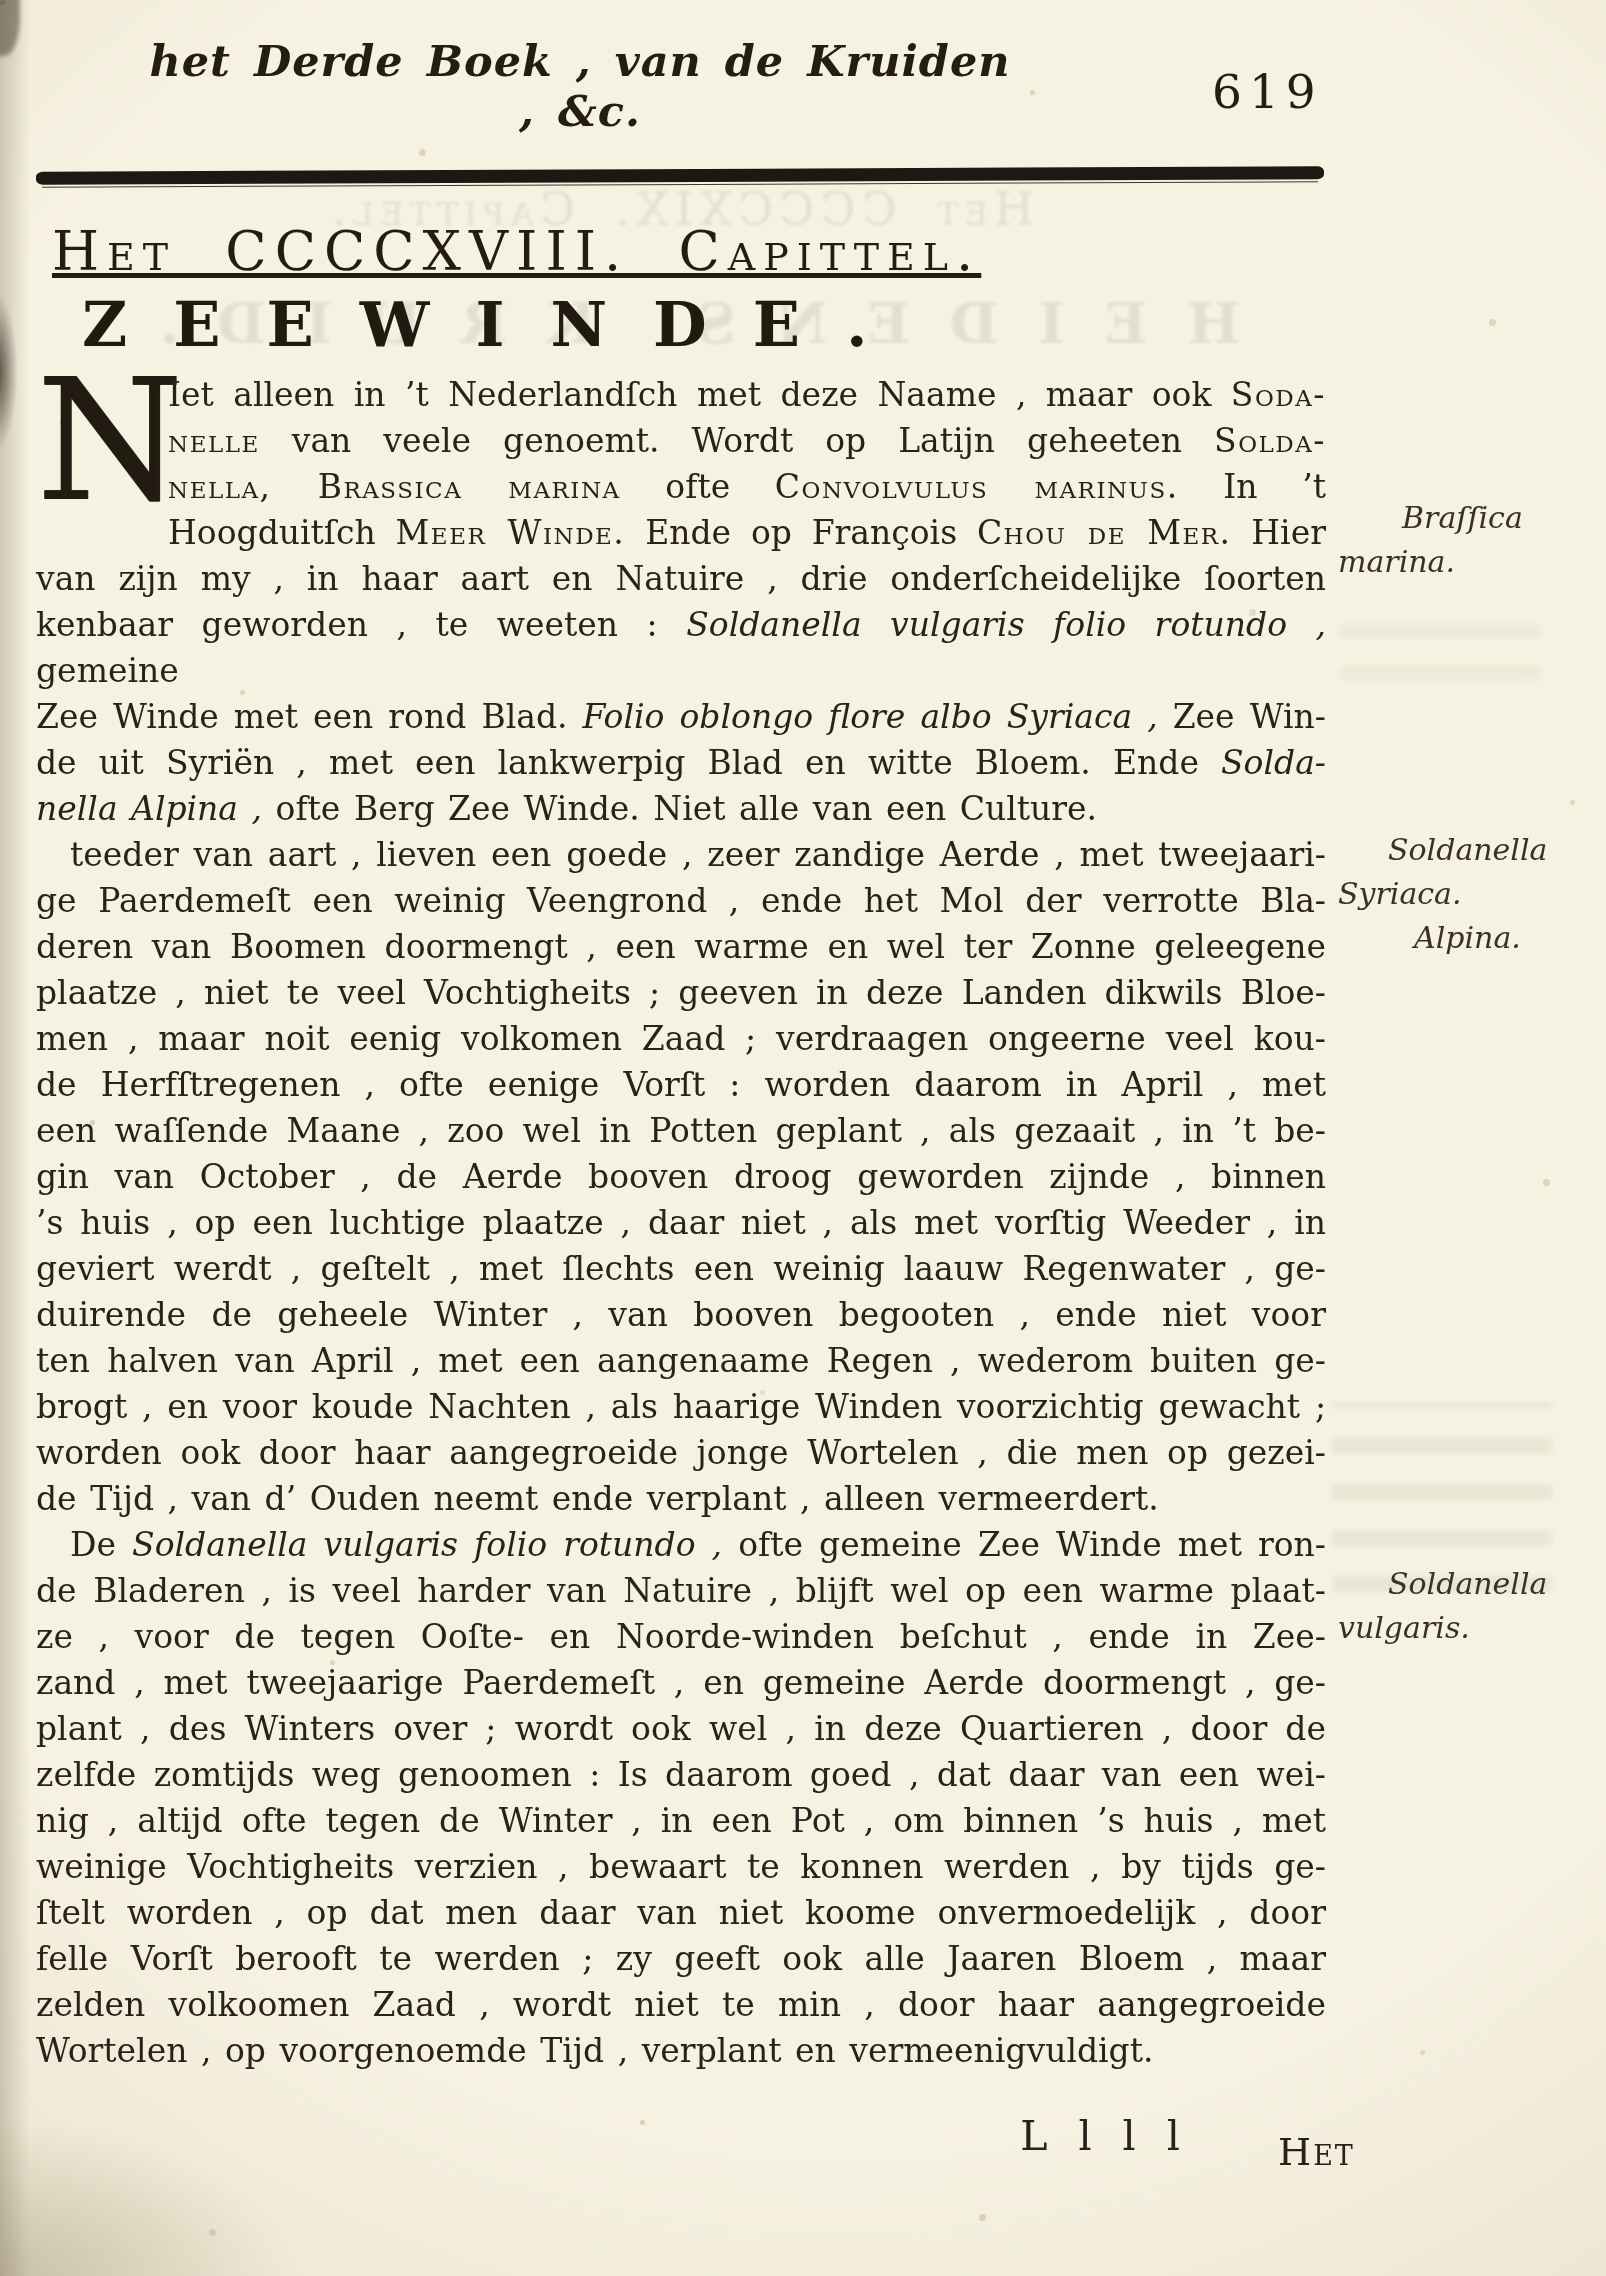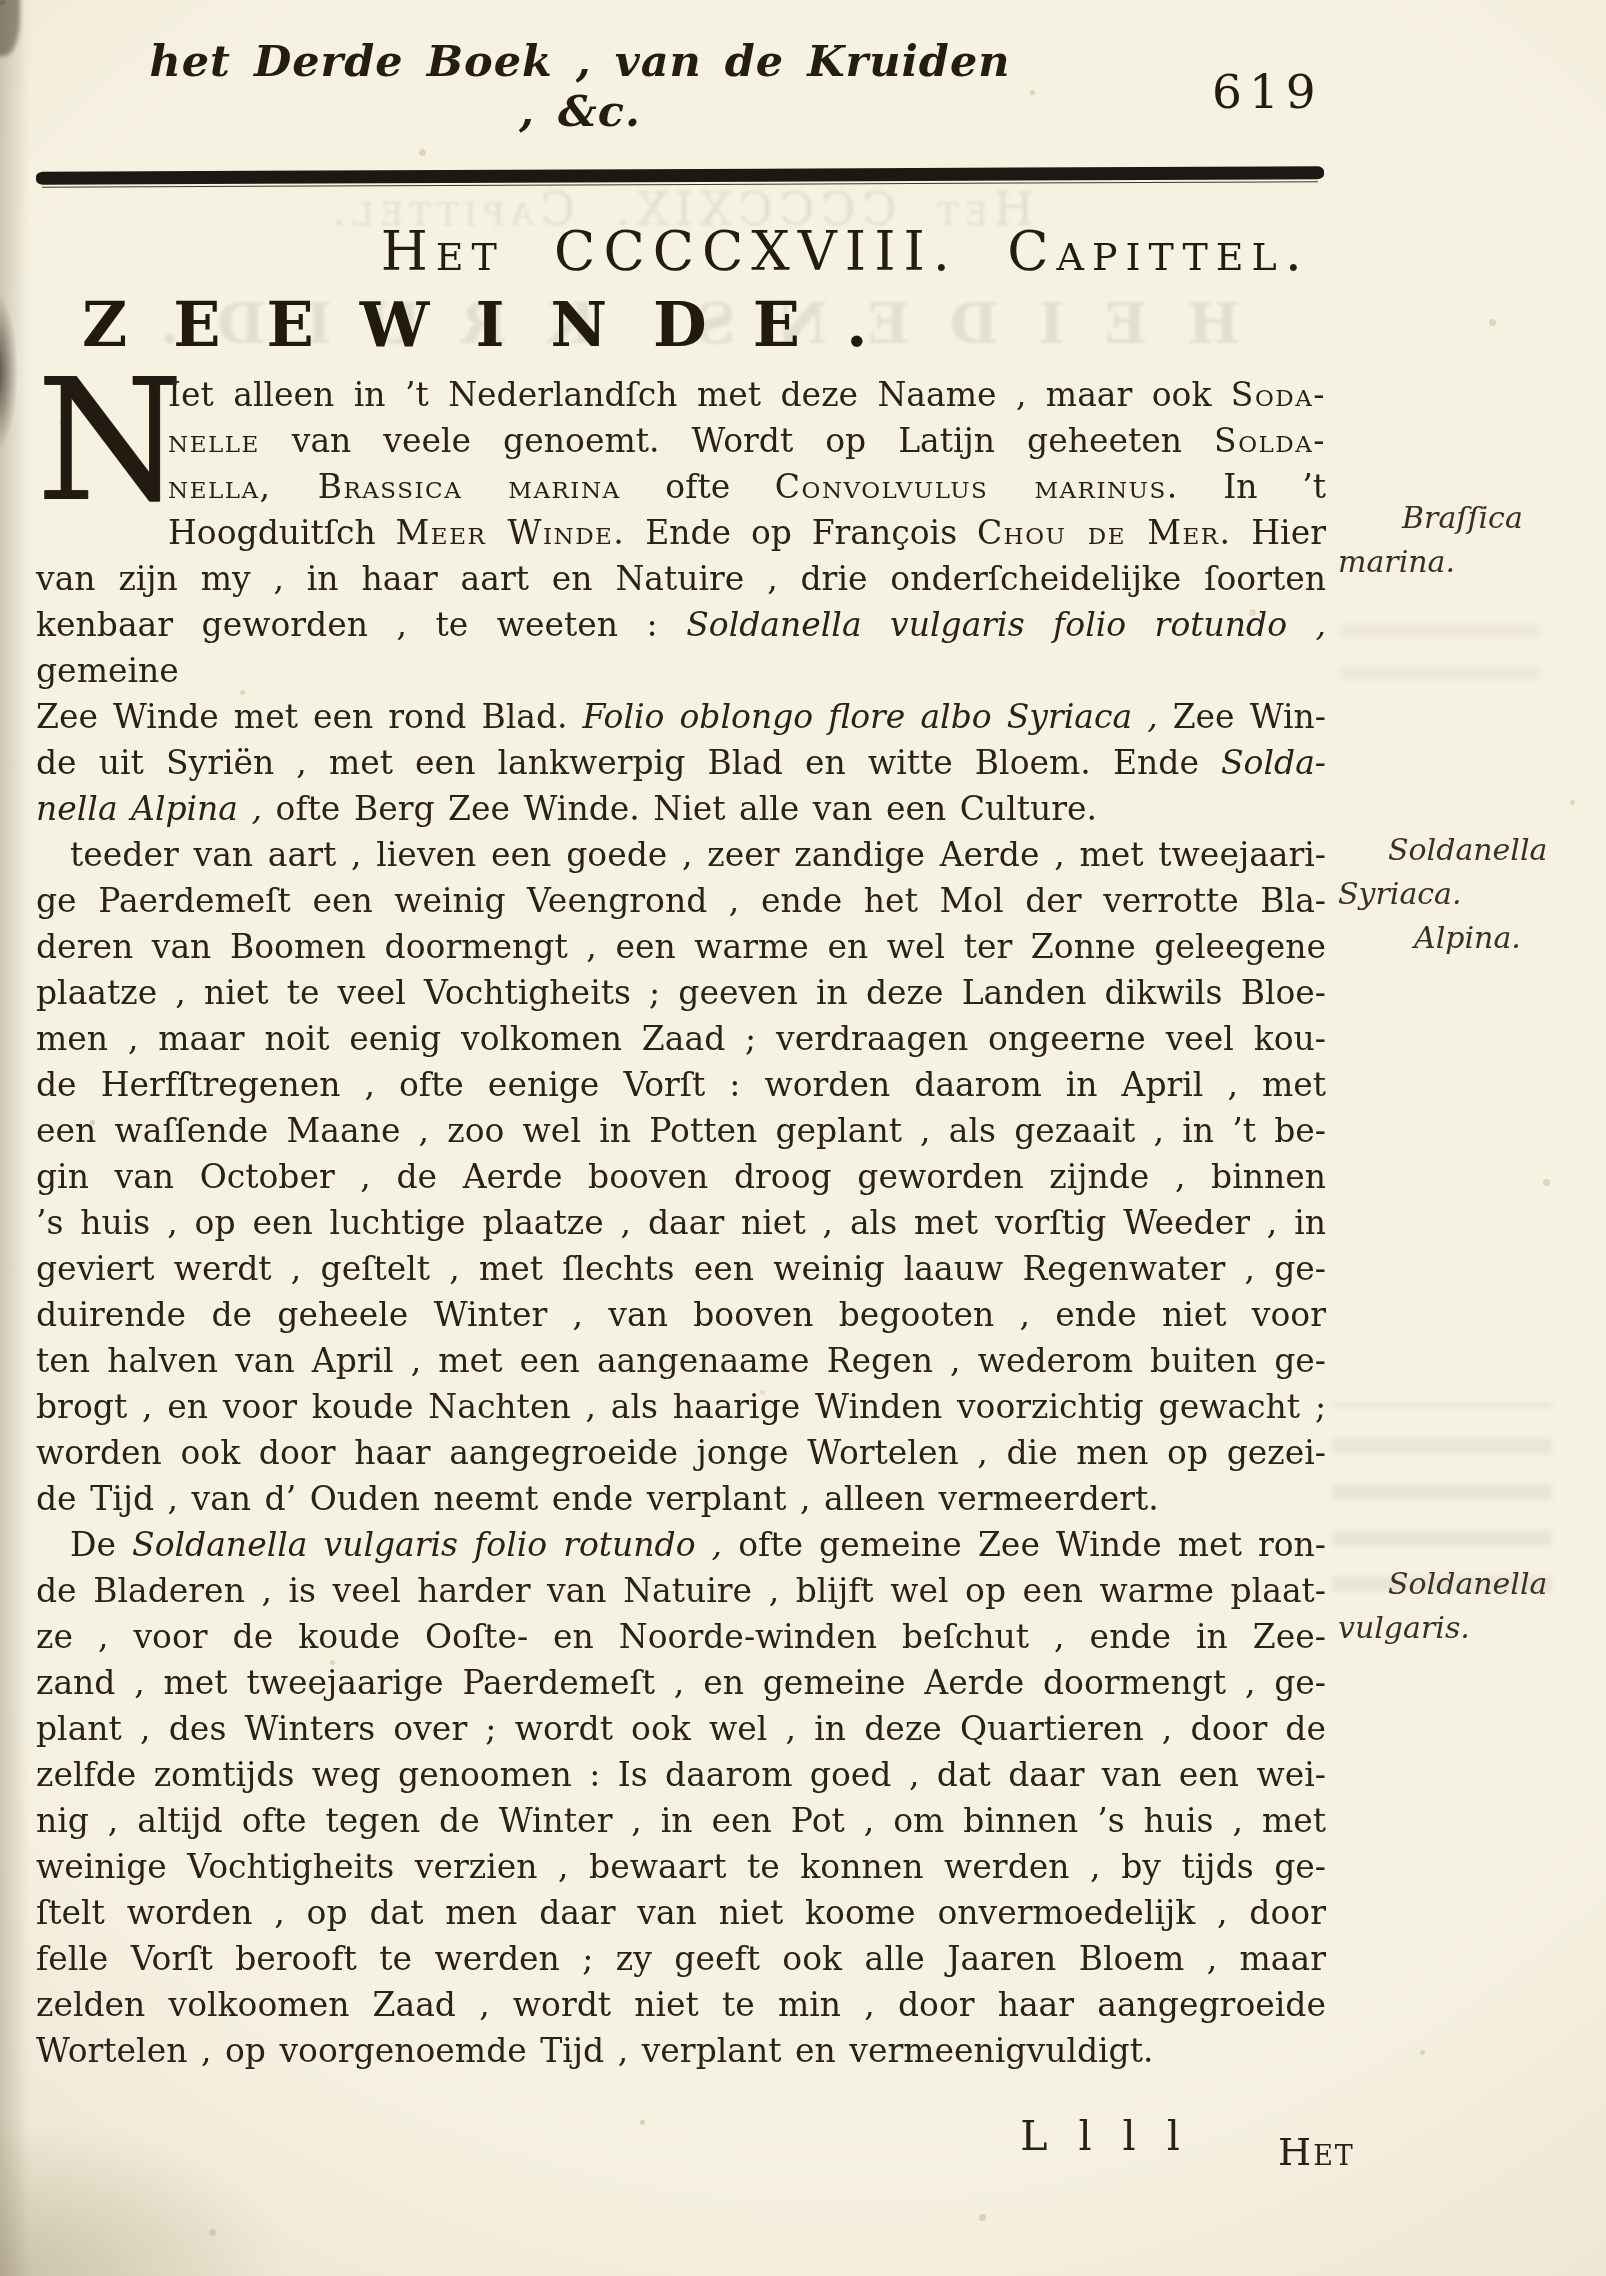--- a/index.html
+++ b/index.html
@@ -45,22 +45,22 @@
   .ghost-1{top:182px;font-variant:small-caps;font-size:46px;letter-spacing:6px;word-spacing:14px;opacity:.10;}
   .ghost-2{top:290px;font-size:56px;font-weight:bold;letter-spacing:40px;opacity:.10;}
   
   .running-title{position:absolute;top:36px;left:140px;width:880px;text-align:center;
     font-style:italic;font-weight:bold;font-size:43px;letter-spacing:1px;word-spacing:7px;color:#241d12;}
   .page-number{position:absolute;top:56px;left:1212px;font-size:47px;letter-spacing:7px;color:#241d12;margin-top:8px;}
   .rule{position:absolute;top:169px;left:36px;width:1288px;height:13px;background:#1d1811;
     border-radius:7px/5px;transform:rotate(-0.25deg);
     box-shadow:0 9px 0 -6px rgba(29,24,17,.85);}
   
-  .chapter-heading{position:absolute;top:220px;left:22px;width:1288px;text-align:right;
-    font-variant:small-caps;font-size:54px;letter-spacing:8px;word-spacing:24px;color:#221c12;}
+  .chapter-heading{position:absolute;top:220px;left:52px;width:1288px;text-align:left;
+    font-variant:small-caps;font-size:54px;letter-spacing:8px;word-spacing:24px;color:#221c12;text-decoration:underline;}
   .chapter-title{position:absolute;top:288px;left:36px;width:1288px;
     font-size:62px;font-weight:bold;letter-spacing:46px;text-indent:46px;color:#201a10;}
   
   .text-block{position:absolute;top:372px;left:36px;width:1290px;
     font-size:33px;line-height:46px;word-spacing:3px;}
   .line{text-align:justify;text-align-last:justify;}
   .line.last{text-align-last:auto;}
   .para.indent .line:first-child{text-indent:34px;}
   .dropcap{float:left;font-size:168px;line-height:138px;height:140px;width:122px;
     text-shadow:1px 0 0 #29221a;margin-right:10px;color:#221b11;}
@@ -134,21 +134,21 @@
         <div class="line"><span>geviert werdt ,  geſtelt ,  met ſlechts een weinig laauw Regenwater ,  ge-</span></div>
         <div class="line"><span>duirende de geheele Winter ,  van booven begooten ,  ende niet voor</span></div>
         <div class="line"><span>ten halven van April ,  met een aangenaame Regen ,  wederom buiten ge-</span></div>
         <div class="line"><span>brogt , en voor koude Nachten ,  als haarige Winden voorzichtig gewacht ;</span></div>
         <div class="line"><span>worden ook door haar aangegroeide jonge Wortelen ,  die men op gezei-</span></div>
         <div class="line last"><span>de Tijd ,  van d’ Ouden neemt ende verplant ,  alleen vermeerdert.</span></div>
       </div>
       <div class="para indent">
         <div class="line"><span>De </span><span class="i">Soldanella vulgaris folio rotundo ,</span><span>  ofte gemeine Zee Winde met ron-</span></div>
         <div class="line"><span>de Bladeren ,  is veel harder van Natuire ,  blijft wel op een warme plaat-</span></div>
-        <div class="line"><span>ze ,  voor de koude Ooſte- en Noorde-winden beſchut ,  ende in Zee-</span></div>
+        <div class="line"><span>ze ,  voor de tegen Ooſte- en Noorde-winden beſchut ,  ende in Zee-</span></div>
         <div class="line"><span>zand ,  met tweejaarige Paerdemeſt ,  en gemeine Aerde doormengt , ge-</span></div>
         <div class="line"><span>plant ,  des Winters over ;  wordt ook wel ,  in deze Quartieren ,  door de</span></div>
         <div class="line"><span>zelfde zomtijds weg genoomen :  Is daarom goed ,  dat daar van een wei-</span></div>
         <div class="line"><span>nig ,  altijd ofte tegen de Winter ,  in een Pot ,  om binnen ’s huis ,  met</span></div>
         <div class="line"><span>weinige Vochtigheits verzien ,  bewaart te konnen werden ,  by tijds ge-</span></div>
         <div class="line"><span>ſtelt worden ,  op dat men daar van niet koome onvermoedelijk ,  door</span></div>
         <div class="line"><span>felle Vorſt berooft te werden ;  zy geeft ook alle Jaaren Bloem ,  maar</span></div>
         <div class="line"><span>zelden volkoomen Zaad ,  wordt niet te min ,  door haar aangegroeide</span></div>
         <div class="line last"><span>Wortelen ,  op voorgenoemde Tijd ,  verplant en vermeenigvuldigt.</span></div>
       </div>

